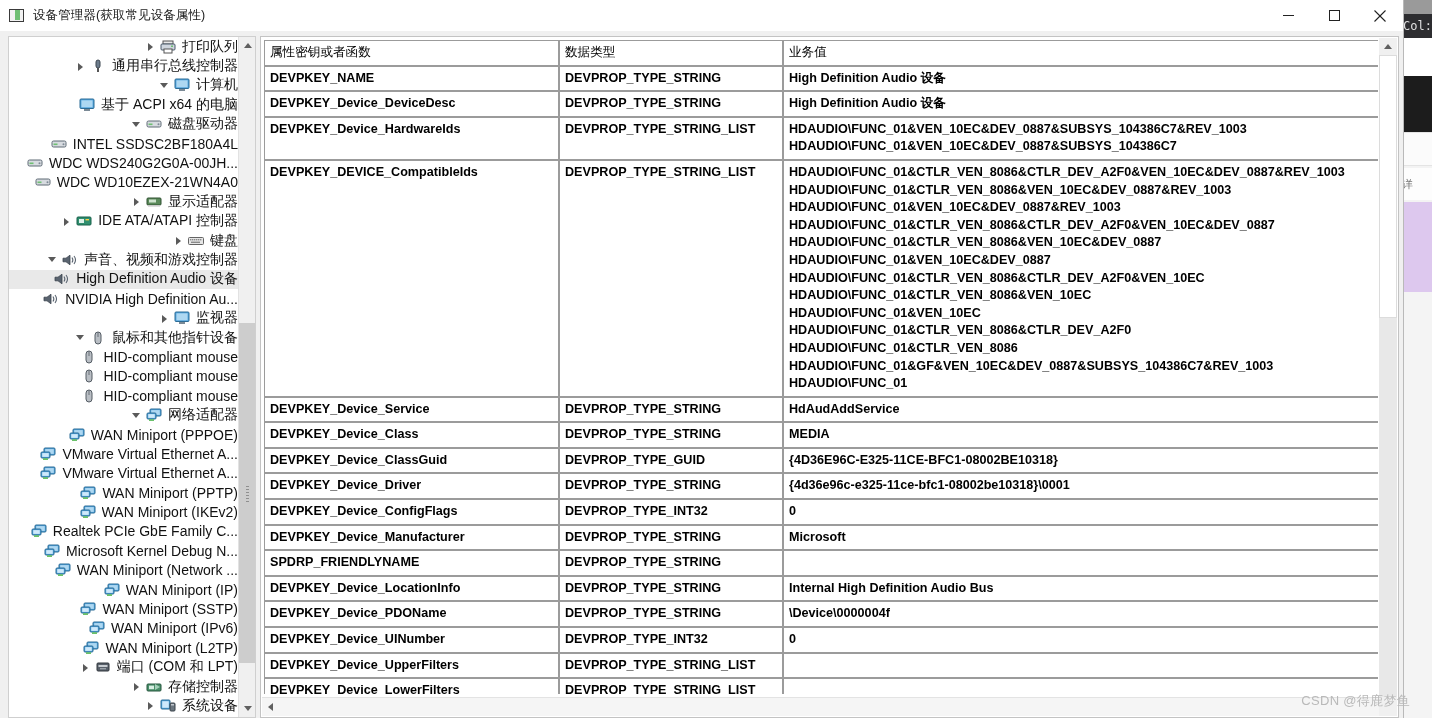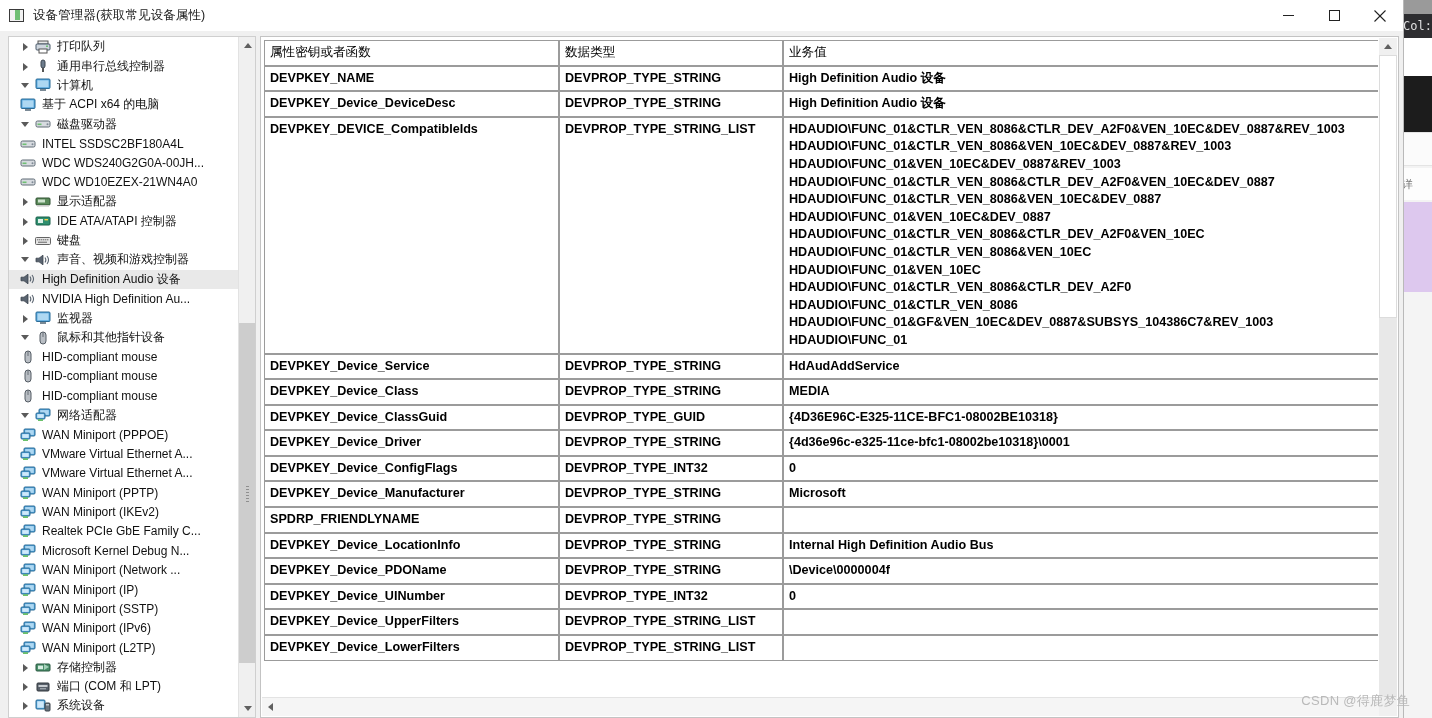--- a/index.html
+++ b/index.html
@@ -100,22 +100,23 @@
   
   #tree-panel {
     position: absolute; left: 8px; top: 5px; width: 248px; bottom: 0;
     background: #ffffff; border: 1px solid #cfcfcf; overflow: hidden;
   }
   #tree-inner {
     position: absolute; left: 0; top: 0; right: 17px; bottom: 0; overflow: hidden;
   }
   .node {
     display: flex; align-items: center; height: 19.4px;
-    white-space: nowrap; font-size: 12px; color: #111;
+    white-space: nowrap; font-size: 14px; color: #111;
     padding-left: 10px;
+    justify-content: flex-end;
   }
   .node.sel { background: #e9e9e9; }
   .twisty {
     width: 15px; height: 19px; flex: 0 0 auto; position: relative;
   }
   .twisty.closed::before {
     content: ""; position: absolute; left: 4px; top: 6px;
     border-left: 5px solid #5a5a5a;
     border-top: 4px solid transparent; border-bottom: 4px solid transparent;
   }
@@ -626,37 +627,37 @@
                 <rect x="2.2" y="6.1" width="6.6" height="3.8" fill="#cfe9fb"></rect>
                 <rect x="3" y="11.3" width="5" height="1.6" fill="#5bbb5b"></rect>
               </svg>
             </span>
             <span class="node-lbl">WAN Miniport (L2TP)</span>
           </div>
           <div class="node indent-1">
             <span class="twisty closed"></span>
             <span class="ic">
               <svg width="16" height="14" viewBox="0 0 16 14">
+                <rect x="2" y="3" width="12" height="8" rx="1" fill="#58606a" stroke="#30363d"></rect>
+                <rect x="3.5" y="5" width="9" height="2" fill="#c7ccd1"></rect>
+                <rect x="5" y="8" width="6" height="1.4" fill="#9aa1a8"></rect>
+              </svg>
+            </span>
+            <span class="node-lbl">端口 (COM 和 LPT)</span>
+          </div>
+          <div class="node indent-1">
+            <span class="twisty closed"></span>
+            <span class="ic">
+              <svg width="16" height="14" viewBox="0 0 16 14">
                 <rect x="1" y="4" width="14" height="7" rx="1" fill="#4a8f6a" stroke="#27563f"></rect>
                 <rect x="3" y="5.6" width="5" height="3.6" fill="#d8eee3"></rect>
                 <path d="M9 4l5 3-5 3z" fill="#b9e0cc" opacity="0.8"></path>
               </svg>
             </span>
             <span class="node-lbl">存储控制器</span>
-          </div>
-          <div class="node indent-1">
-            <span class="twisty closed"></span>
-            <span class="ic">
-              <svg width="16" height="14" viewBox="0 0 16 14">
-                <rect x="2" y="3" width="12" height="8" rx="1" fill="#58606a" stroke="#30363d"></rect>
-                <rect x="3.5" y="5" width="9" height="2" fill="#c7ccd1"></rect>
-                <rect x="5" y="8" width="6" height="1.4" fill="#9aa1a8"></rect>
-              </svg>
-            </span>
-            <span class="node-lbl">端口 (COM 和 LPT)</span>
           </div>
           <div class="node indent-1">
             <span class="twisty closed"></span>
             <span class="ic">
               <svg width="16" height="14" viewBox="0 0 16 14">
                 <rect x="1" y="1" width="9" height="9" rx="1" fill="#4fa3dc" stroke="#2d6c96"></rect>
                 <rect x="2.2" y="2.2" width="6.6" height="6.6" fill="#cfe9fb"></rect>
                 <rect x="10" y="4" width="5" height="8" rx="1" fill="#6b7680" stroke="#3a434b"></rect>
                 <rect x="11" y="5.2" width="3" height="1.2" fill="#d6dbe0"></rect>
               </svg>
@@ -691,20 +692,26 @@
               </tr>
               <tr>
                 <td class="c1">DEVPKEY_NAME</td>
                 <td class="c2">DEVPROP_TYPE_STRING</td>
                 <td class="c3">High Definition Audio 设备</td>
               </tr>
               <tr>
                 <td class="c1">DEVPKEY_Device_DeviceDesc</td>
                 <td class="c2">DEVPROP_TYPE_STRING</td>
                 <td class="c3">High Definition Audio 设备</td>
+              </tr>
+              <tr>
+                <td class="c1">DEVPKEY_Device_HardwareIds</td>
+                <td class="c2">DEVPROP_TYPE_STRING_LIST</td>
+                <td class="c3">HDAUDIO\FUNC_01&amp;VEN_10EC&amp;DEV_0887&amp;SUBSYS_104386C7&amp;REV_1003
+HDAUDIO\FUNC_01&amp;VEN_10EC&amp;DEV_0887&amp;SUBSYS_104386C7</td>
               </tr>
               <tr>
                 <td class="c1">DEVPKEY_DEVICE_CompatibleIds</td>
                 <td class="c2">DEVPROP_TYPE_STRING_LIST</td>
                 <td class="c3">HDAUDIO\FUNC_01&amp;CTLR_VEN_8086&amp;CTLR_DEV_A2F0&amp;VEN_10EC&amp;DEV_0887&amp;REV_1003
 HDAUDIO\FUNC_01&amp;CTLR_VEN_8086&amp;VEN_10EC&amp;DEV_0887&amp;REV_1003
 HDAUDIO\FUNC_01&amp;VEN_10EC&amp;DEV_0887&amp;REV_1003
 HDAUDIO\FUNC_01&amp;CTLR_VEN_8086&amp;CTLR_DEV_A2F0&amp;VEN_10EC&amp;DEV_0887
 HDAUDIO\FUNC_01&amp;CTLR_VEN_8086&amp;VEN_10EC&amp;DEV_0887
 HDAUDIO\FUNC_01&amp;VEN_10EC&amp;DEV_0887

